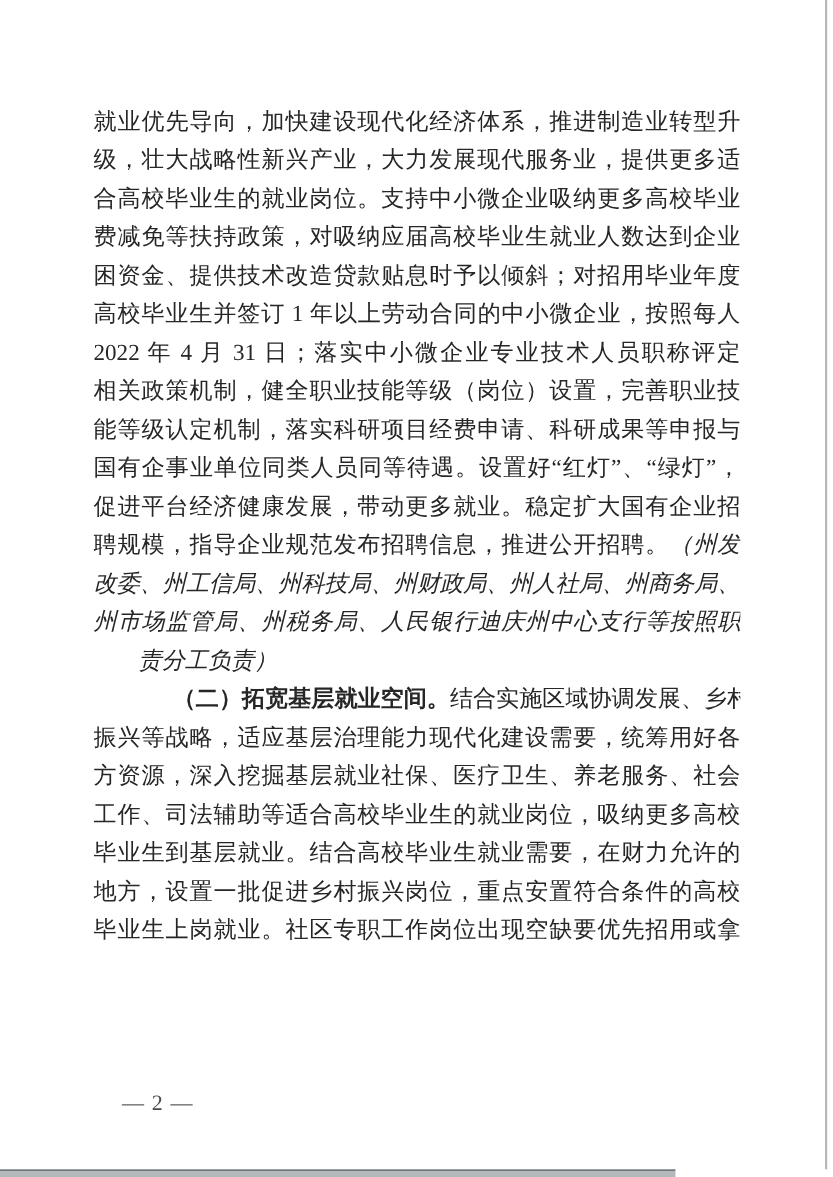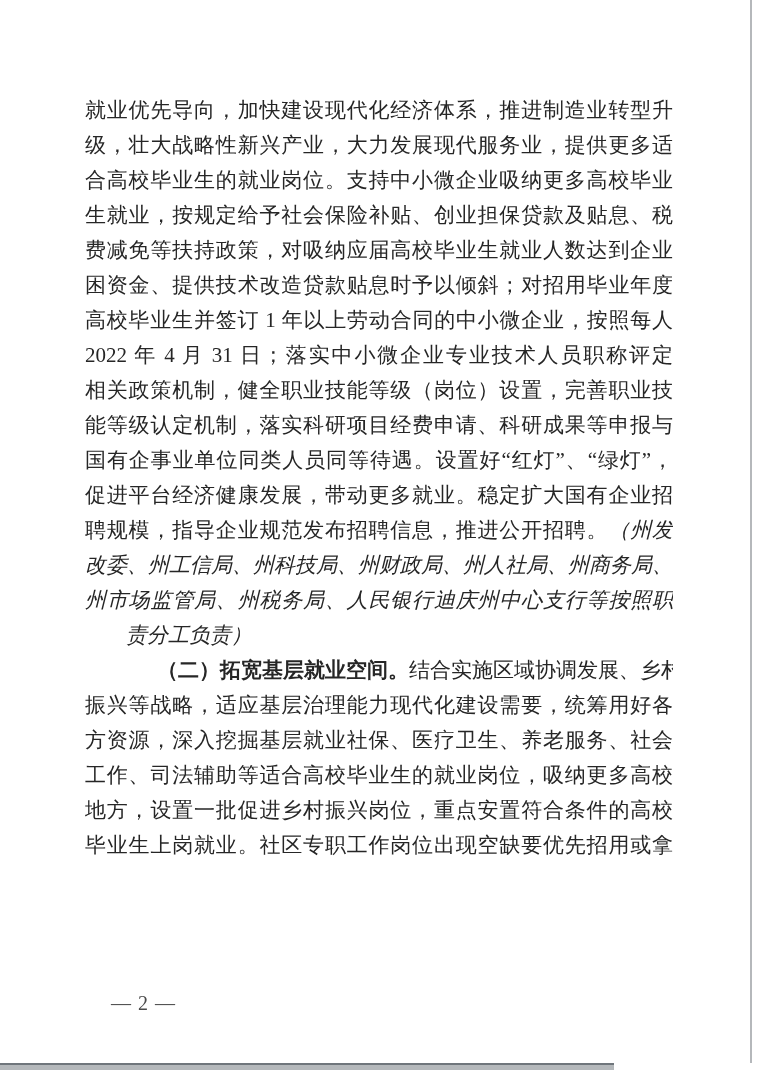--- a/index.html
+++ b/index.html
@@ -60,37 +60,37 @@
 </style>
 </head>
 <body>
 
 <div id="page">
 
   <div class="textblock">
     <div class="line"><span>就业优先导向，加快建设现代化经济体系，推进制造业转型升</span></div>
     <div class="line"><span>级，壮大战略性新兴产业，大力发展现代服务业，提供更多适</span></div>
     <div class="line"><span>合高校毕业生的就业岗位。支持中小微企业吸纳更多高校毕业</span></div>
-    <div class="line"><span>生就业，按规定给予社会保险补贴、创业担保贷款及贴息、税</span></div>
     <div class="line"><span>费减免等扶持政策，对吸纳应届高校毕业生就业人数达到企业</span></div>
     <div class="line"><span>困资金、提供技术改造贷款贴息时予以倾斜；对招用毕业年度</span></div>
     <div class="line"><span>高校毕业生并签订 1 年以上劳动合同的中小微企业，按照每人</span></div>
     <div class="line"><span>2022 年 4 月 31 日；落实中小微企业专业技术人员职称评定</span></div>
     <div class="line"><span>相关政策机制，健全职业技能等级（岗位）设置，完善职业技</span></div>
     <div class="line"><span>能等级认定机制，落实科研项目经费申请、科研成果等申报与</span></div>
     <div class="line"><span>国有企事业单位同类人员同等待遇。设置好“红灯”、“绿灯”，</span></div>
     <div class="line"><span>促进平台经济健康发展，带动更多就业。稳定扩大国有企业招</span></div>
     <div class="line"><span>聘规模，指导企业规范发布招聘信息，推进公开招聘。</span><span class="kai">（州发</span></div>
     <div class="line"><span class="kai">改委、州工信局、州科技局、州财政局、州人社局、州商务局、</span></div>
     <div class="line"><span class="kai">州市场监管局、州税务局、人民银行迪庆州中心支行等按照职</span></div>
     <div class="line short"><span class="kai">责分工负责）</span></div>
     <div class="line indent"><span class="bold">（二）拓宽基层就业空间。</span><span>结合实施区域协调发展、乡村</span></div>
     <div class="line"><span>振兴等战略，适应基层治理能力现代化建设需要，统筹用好各</span></div>
     <div class="line"><span>方资源，深入挖掘基层就业社保、医疗卫生、养老服务、社会</span></div>
     <div class="line"><span>工作、司法辅助等适合高校毕业生的就业岗位，吸纳更多高校</span></div>
+    <div class="line"><span>毕业生到基层就业。结合高校毕业生就业需要，在财力允许的</span></div>
     <div class="line"><span>地方，设置一批促进乡村振兴岗位，重点安置符合条件的高校</span></div>
     <div class="line"><span>毕业生上岗就业。社区专职工作岗位出现空缺要优先招用或拿</span></div>
   </div>
 
   <div class="footer">— 2 —</div>
 
   <div class="edge-right"></div>
   <div class="edge-bottom">
     <div class="dark"></div>
     <div class="light"></div>

